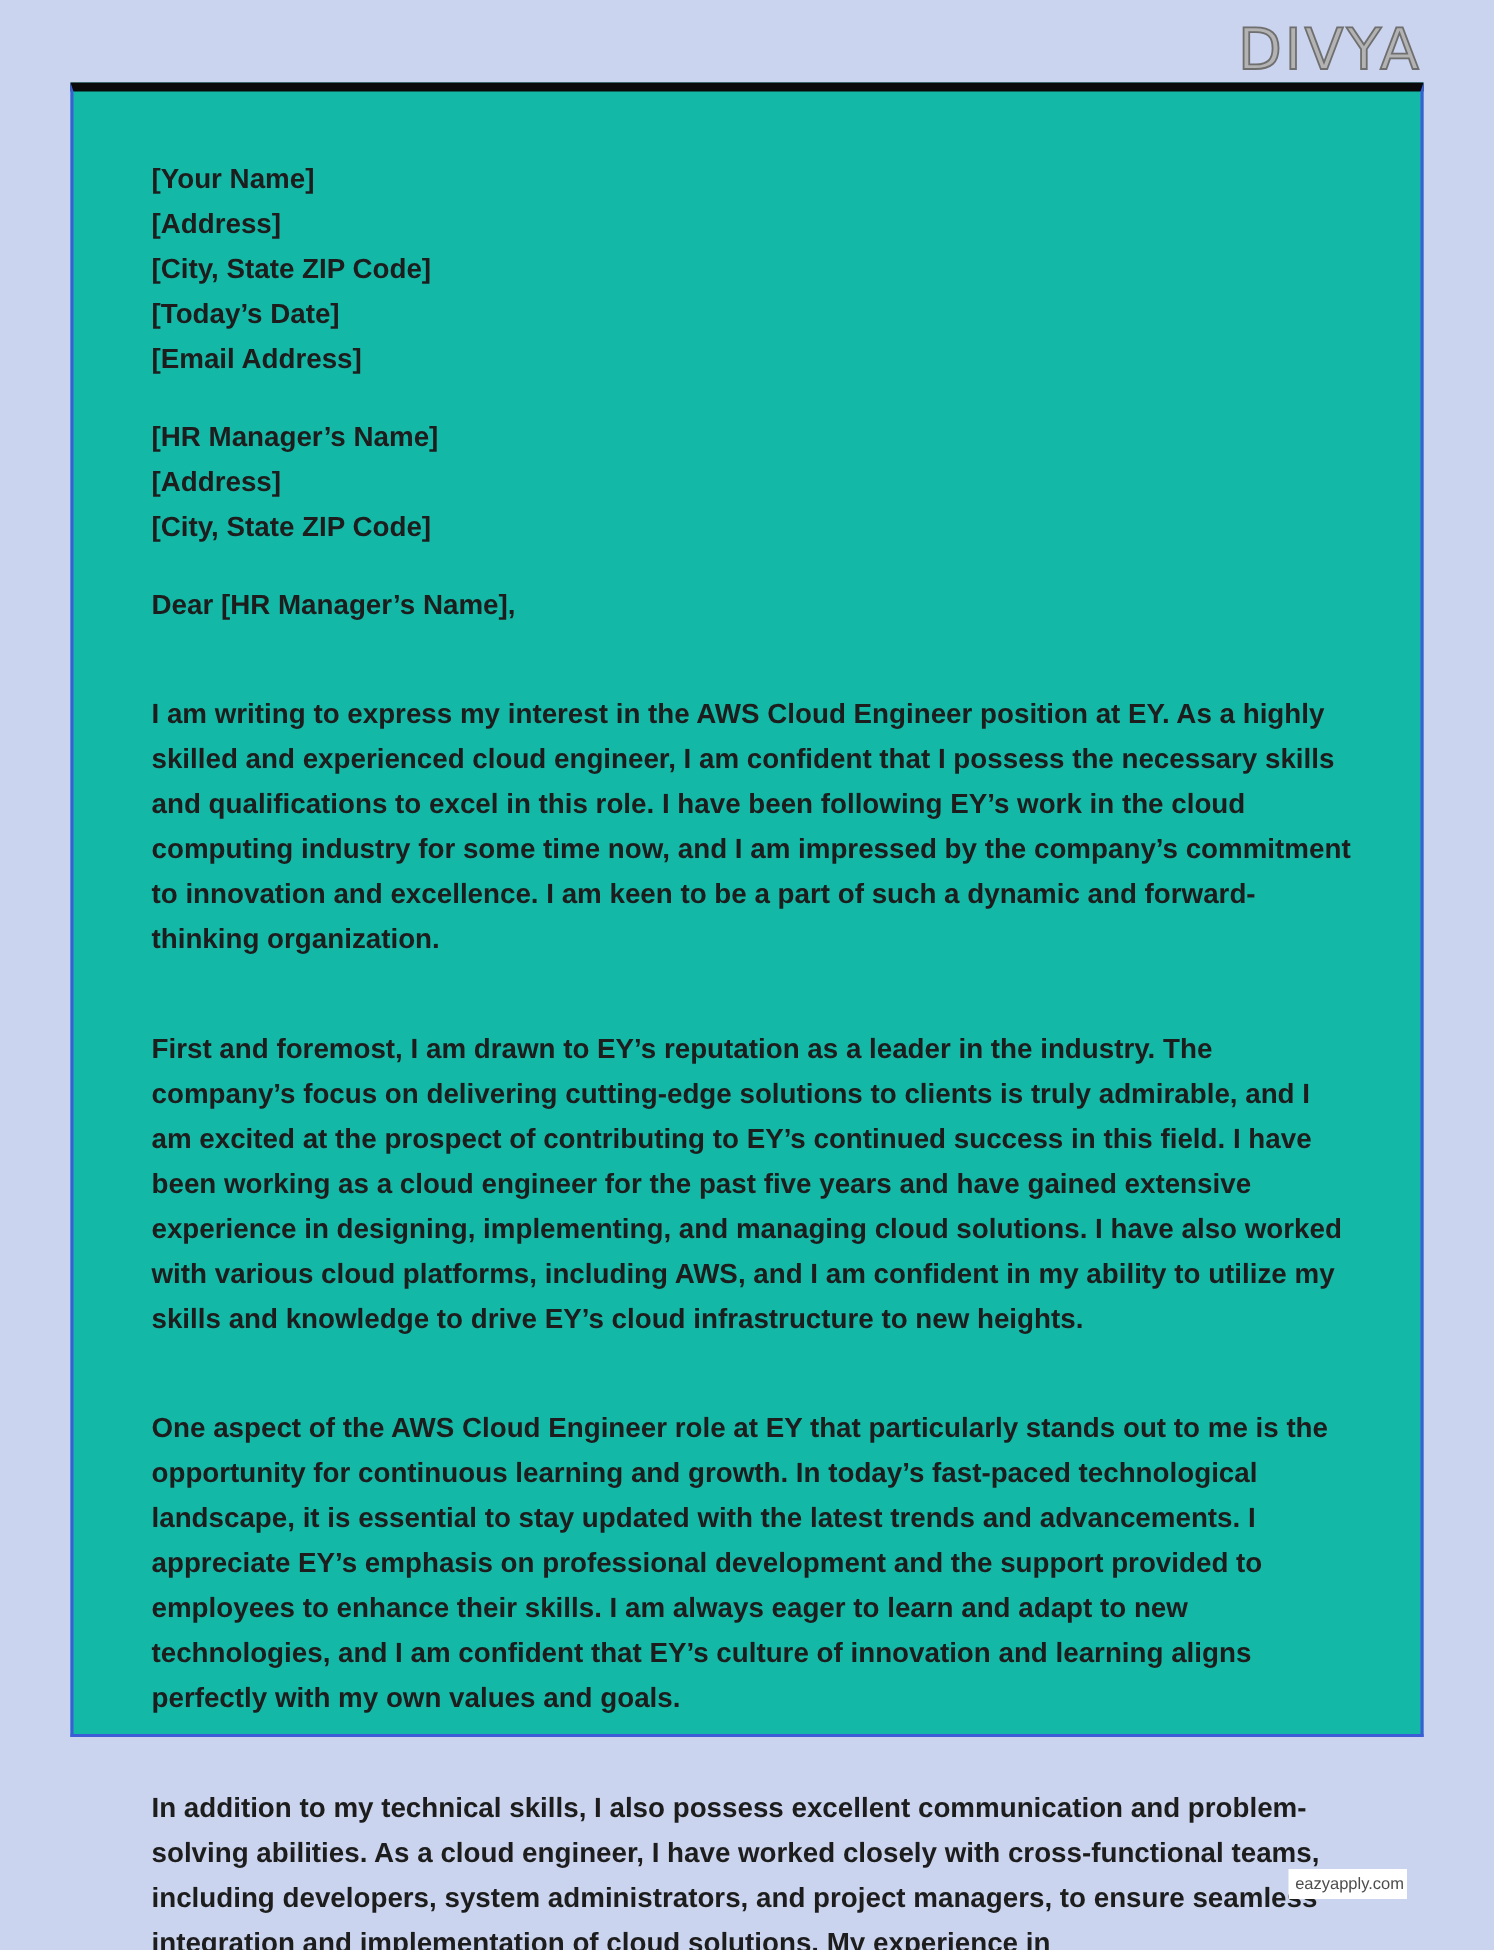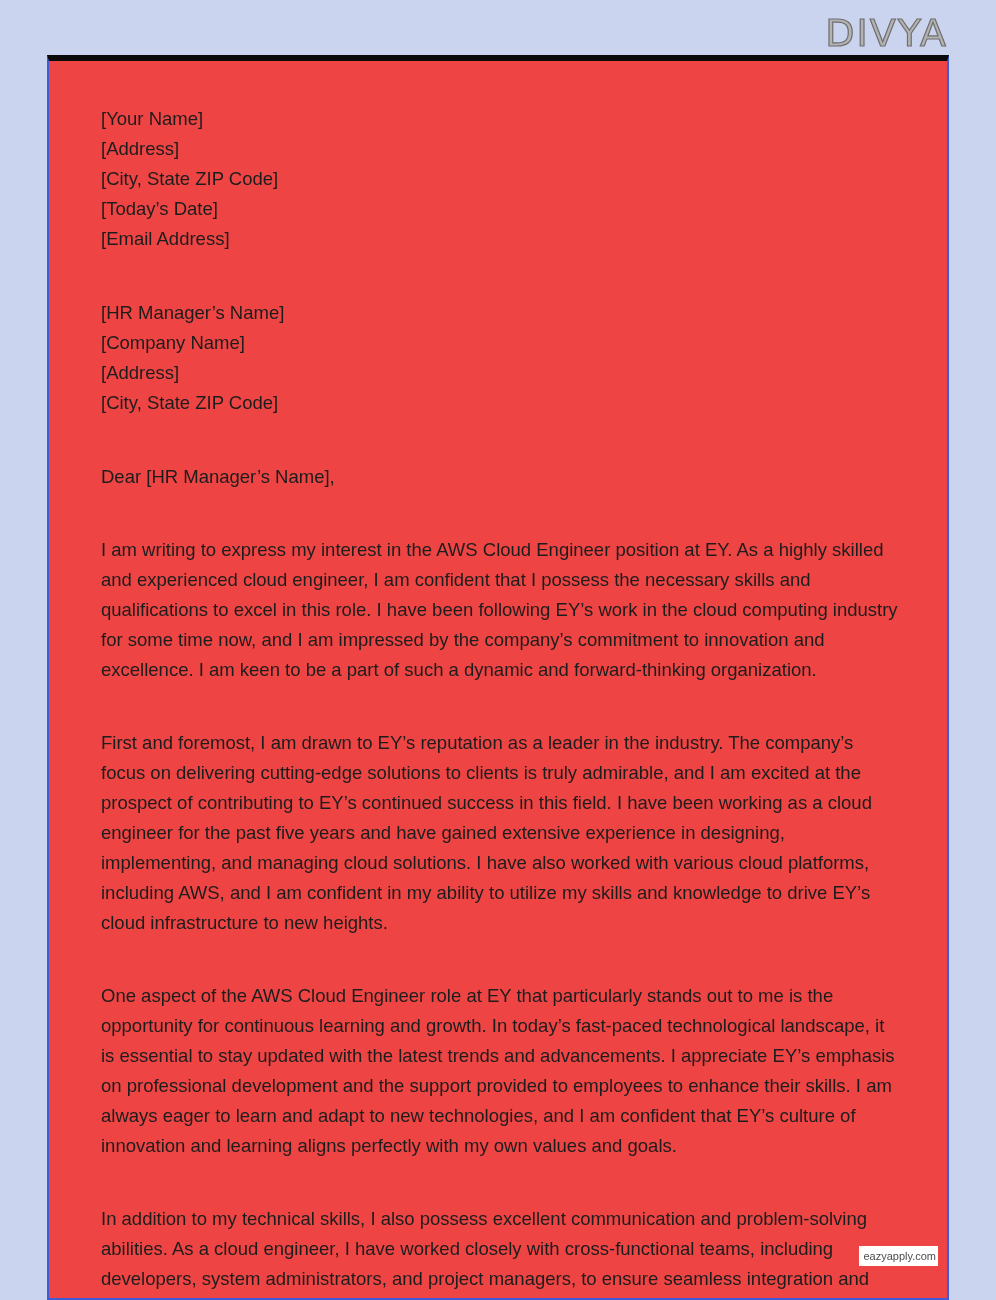--- a/index.html
+++ b/index.html
@@ -29,38 +29,39 @@
     color: #b3b3b3;
     -webkit-text-stroke: 1.2px #6f6f6f;
     line-height: 44px;
   }
 
   .page {
     position: absolute;
     left: 47px;
     top: 55px;
     width: 902px;
-    height: 1245px;
-    background: #ef4444;
+    height: 1103px;
+    background: #14b8a6;
     border-left: 2px solid #3d5cd7;
     border-right: 2px solid #3d5cd7;
     border-bottom: 2px solid #3d5cd7;
     border-top: 6px solid #0a0a0a;
+    font-weight: bold;
   }
 
   .content {
     padding: 43px 46px 0 52px;
     font-size: 18.5px;
     line-height: 30px;
     color: #1d1d1d;
   }
 
   .line { display: block; }
 
-  .block { margin-top: 44px; }
+  .block { margin-top: 22px; }
   .block:first-child { margin-top: 0; }
 
   .para { margin-top: 43px; }
 
   .watermark {
     position: absolute;
     top: 1246px;
     right: 58px;
     font-size: 11px;
     color: #4d4d4d;
@@ -82,21 +83,20 @@
       <div class="block">
         <span class="line">[Your Name]</span>
         <span class="line">[Address]</span>
         <span class="line">[City, State ZIP Code]</span>
         <span class="line">[Today’s Date]</span>
         <span class="line">[Email Address]</span>
       </div>
 
       <div class="block">
         <span class="line">[HR Manager’s Name]</span>
-        <span class="line">[Company Name]</span>
         <span class="line">[Address]</span>
         <span class="line">[City, State ZIP Code]</span>
       </div>
 
       <div class="block">Dear [HR Manager’s Name],</div>
 
       <p class="para">I am writing to express my interest in the AWS Cloud Engineer position at EY. As a highly skilled and experienced cloud engineer, I am confident that I possess the necessary skills and qualifications to excel in this role. I have been following EY’s work in the cloud computing industry for some time now, and I am impressed by the company’s commitment to innovation and excellence. I am keen to be a part of such a dynamic and forward-thinking organization.</p>
       <p class="para">First and foremost, I am drawn to EY’s reputation as a leader in the industry. The company’s focus on delivering cutting-edge solutions to clients is truly admirable, and I am excited at the prospect of contributing to EY’s continued success in this field. I have been working as a cloud engineer for the past five years and have gained extensive experience in designing, implementing, and managing cloud solutions. I have also worked with various cloud platforms, including AWS, and I am confident in my ability to utilize my skills and knowledge to drive EY’s cloud infrastructure to new heights.</p>
       <p class="para">One aspect of the AWS Cloud Engineer role at EY that particularly stands out to me is the opportunity for continuous learning and growth. In today’s fast-paced technological landscape, it is essential to stay updated with the latest trends and advancements. I appreciate EY’s emphasis on professional development and the support provided to employees to enhance their skills. I am always eager to learn and adapt to new technologies, and I am confident that EY’s culture of innovation and learning aligns perfectly with my own values and goals.</p>
       <p class="para">In addition to my technical skills, I also possess excellent communication and problem-solving abilities. As a cloud engineer, I have worked closely with cross-functional teams, including developers, system administrators, and project managers, to ensure seamless integration and implementation of cloud solutions. My experience in</p>

